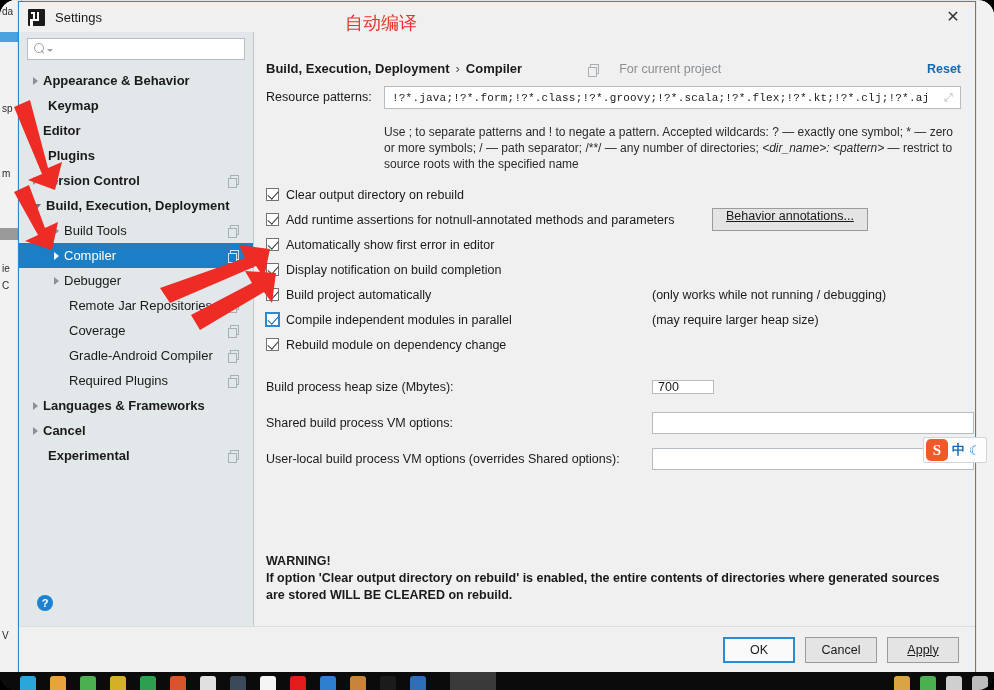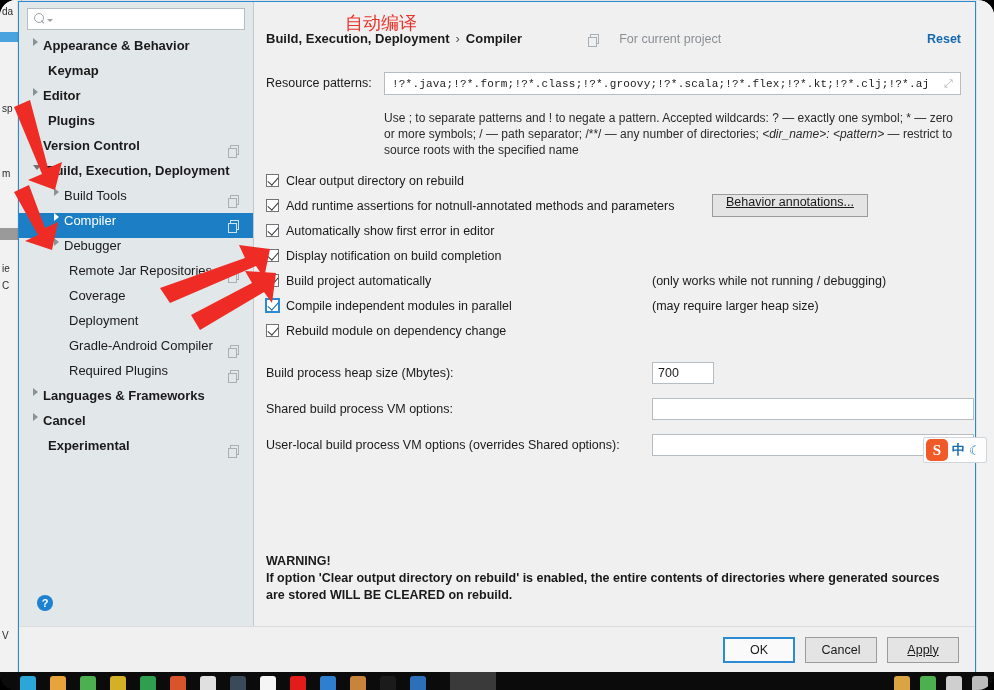--- a/index.html
+++ b/index.html
@@ -160,21 +160,21 @@
   }
   .search-input {
     border: 0; outline: 0; background: transparent;
     font-size: 12px; color: #333; margin-left: 4px;
     width: 180px; font-family: "Liberation Sans", sans-serif;
   }
 
   .tree { flex: 1 1 auto; overflow: hidden; padding-top: 2px; }
   .tree-item {
     height: 25px;
-    display: flex; align-items: flex-start;
+    display: flex; align-items: center;
     font-size: 13px; color: #1a1a1a;
     position: relative;
     cursor: default;
   }
   .tree-item.selected { background: #1c7ec4; color: #fff; }
   .tw-arrow {
     width: 0; height: 0; flex: 0 0 auto;
     border-top: 4px solid transparent; border-bottom: 4px solid transparent;
     border-left: 5px solid #8c9196;
     margin-right: 5px;
@@ -237,21 +237,21 @@
   .proj-ico::after {
     content:""; position:absolute; left:-3px; top:2px; width:7px; height:8px;
     border:1px solid #a8afb5; background:#f0f0f0;
   }
   .reset-link {
     position: absolute; right: 0; bottom: 8px;
     font-size: 12.5px; font-weight: bold; color: #1569b0; cursor: pointer;
   }
 
   .row { display: flex; align-items: flex-start; }
-  .res-row { margin-top: 18px; }
+  .res-row { margin-top: 2px; }
   .res-label { font-size: 12.5px; color: #1a1a1a; width: 118px; flex: 0 0 118px; padding-top: 4px; }
   .res-field {
     flex: 1 1 auto; height: 23px;
     background: #fff; border: 1px solid #b5bcc2;
     display: flex; align-items: center;
     padding: 0 22px 0 5px;
     position: relative;
     overflow: hidden;
   }
   .res-field input {
@@ -308,21 +308,21 @@
   }
   .btn-annot u { text-decoration: underline; }
 
   .field-row {
     display: flex; align-items: center;
     margin-top: 12px;
   }
   .fr-label { font-size: 12.5px; color: #1a1a1a; white-space: nowrap; }
   .heap-input {
     position: absolute; left: 386px;
-    width: 62px; height: 22px;
+    width: 62px; height: 14px;
     background: #fff; border: 1px solid #b5bcc2;
     font-size: 12.5px; color: #1a1a1a;
     padding: 0 5px; outline: 0;
     font-family: "Liberation Sans", sans-serif;
   }
   .wide-input {
     position: absolute; left: 386px;
     width: 322px; height: 22px;
     background: #fff; border: 1px solid #b5bcc2;
     font-size: 12.5px; color: #1a1a1a;
@@ -407,20 +407,27 @@
       <span class="bg-frag" style="left:2px; top:263px;">ie</span>
       <span class="bg-frag" style="left:2px; top:280px;">C</span>
       <span class="bg-frag" style="left:2px; top:630px;">V</span>
       <span class="bg-frag" style="left:2px; top:652px;padding-left:34px;">ng</span>
     </div>
     <div class="bg-right-strip"></div>
   </div>
 
   <div class="dialog">
 
+    <div class="titlebar">
+      <div class="ij-logo">
+          <i></i>
+        </div>
+      <div class="title-text">Settings</div>
+      <div class="close-btn">✕</div>
+    </div>
 
     <div class="dialog-body">
 
       <div class="sidebar">
         <div class="search-wrap">
           <div class="search-box">
             <span class="search-icon"></span>
             <span class="search-caret"></span>
             <input class="search-input" type="text" value="" style="">
           </div>
@@ -467,24 +474,20 @@
             </div>
             <div class="tree-item" style="padding-left: 35px;">
               <span class="tw-spacer"></span>
               <span class="tree-label">Remote Jar Repositories</span>
               <span class="copy-ico"></span>
             </div>
             <div class="tree-item" style="padding-left: 35px;">
               <span class="tw-spacer"></span>
               <span class="tree-label">Coverage</span>
               <span class="copy-ico"></span>
-            </div>
-            <div class="tree-item" style="padding-left: 35px;">
-              <span class="tw-spacer"></span>
-              <span class="tree-label">Deployment</span>
             </div>
             <div class="tree-item" style="padding-left: 35px;">
               <span class="tw-spacer"></span>
               <span class="tree-label">Gradle-Android Compiler</span>
               <span class="copy-ico"></span>
             </div>
             <div class="tree-item" style="padding-left: 35px;">
               <span class="tw-spacer"></span>
               <span class="tree-label">Required Plugins</span>
               <span class="copy-ico"></span>

